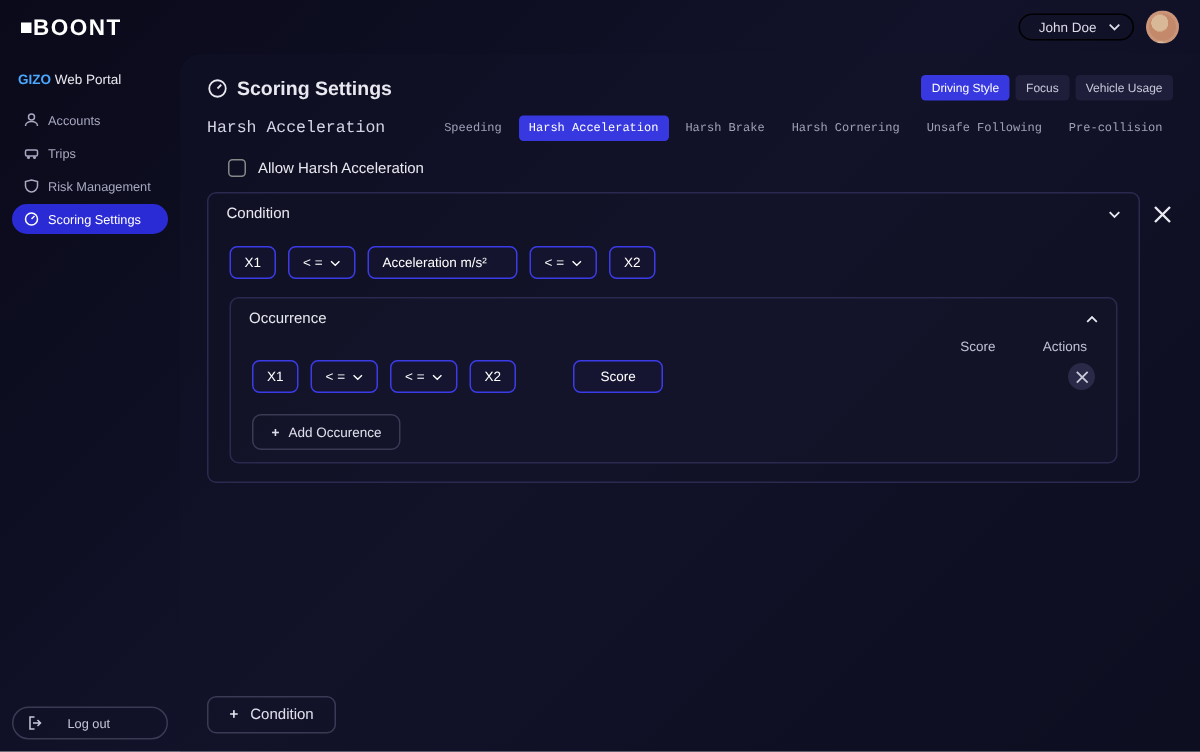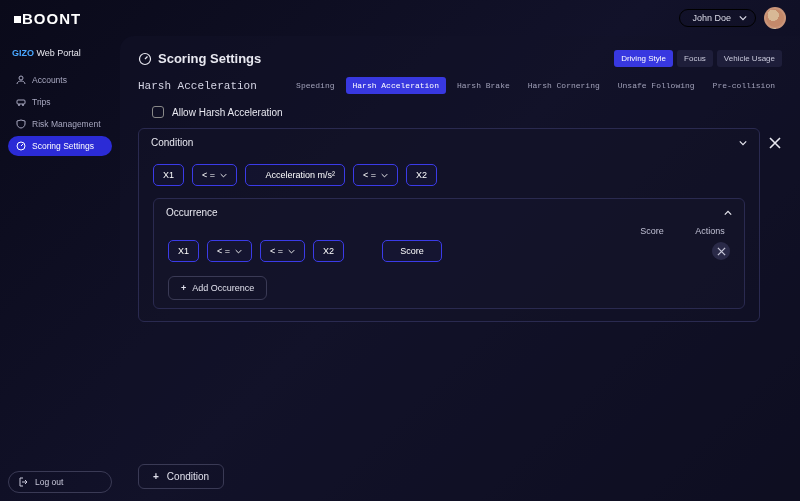--- a/index.html
+++ b/index.html
@@ -38,21 +38,21 @@
   .nav { display:flex; flex-direction:column; gap:2px;}
   .nav-item {
     display:flex; align-items:center; gap:6px; padding:5px 8px; border-radius:12px;
     color:#a8a8c0; font-size:8.5px; cursor:pointer;
   }
   .nav-item.active { background:#2b2bd6; color:#fff;}
   .nav-ico { width:10px; height:10px; flex:0 0 10px;}
   .nav-ico svg{width:100%;height:100%;display:block;}
   .logout {
     margin-top:auto; border:1px solid #3a3a55; border-radius:14px;
-    display:flex; align-items:center; gap:6px; padding:5px 10px; font-size:8.5px; color:#c8c8da;
+    display:flex; align-items:center; gap:16px; padding:5px 10px; font-size:8.5px; color:#c8c8da;
   }
   .main {
     flex:1; background: rgba(18,18,40,0.5);
     border-top-left-radius: 14px; padding: 14px 18px 12px 18px;
     display:flex; flex-direction:column; min-height:0; min-width:0;
   }
   .hdr { display:flex; align-items:center; justify-content:space-between; margin-bottom:10px;}
   .hdr-title { display:flex; align-items:center; gap:6px; font-size:13px; font-weight:600;}
   .hdr-title .ico { width:14px; height:14px;}
   .pill-row { display:flex; gap:4px;}
@@ -80,21 +80,21 @@
   .close-x {
     width:14px; height:14px; margin-top:8px; color:#e8e8f0; cursor:pointer;
   }
   .close-x svg{width:100%;height:100%;display:block;}
   .row { display:flex; align-items:center; gap:8px;}
   .chip {
     border:1.5px solid #3b3be8; border-radius:5px;
     padding:5px 9px; font-size:9px; color:#fff; background:rgba(30,30,80,0.2);
     display:flex; align-items:center; gap:5px;
   }
-  .chip.wide { min-width:100px; justify-content:flex-end;}
+  .chip.wide { min-width:100px; justify-content:flex-start;}
   .chip.mid { min-width:60px; justify-content:center;}
   .chip .chev { width:7px; height:7px;}
   .inner-card {
     border:1px solid #2a2a50; background:rgba(22,22,44,0.4);
     border-radius:6px; margin-top:12px;
   }
   .col-hdr { display:flex; padding:0 14px 4px 14px; gap:8px; font-size:9px; color:#c0c0d4;}
   .col-hdr .sp { flex:1;}
   .col-hdr .score { width:60px; text-align:center;}
   .col-hdr .act { width:40px; text-align:center;}

